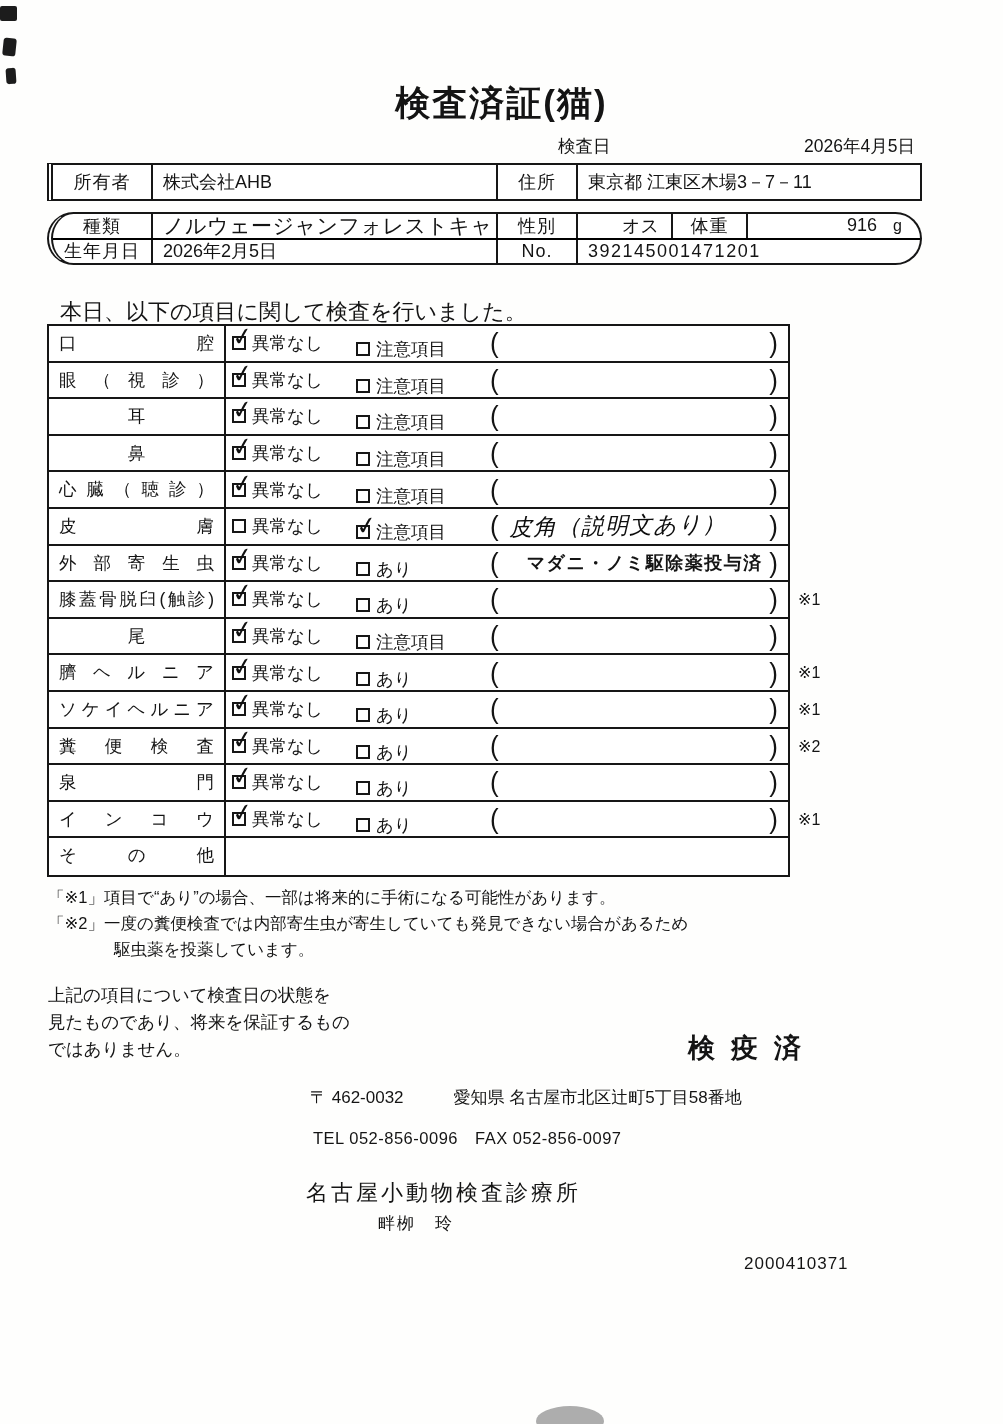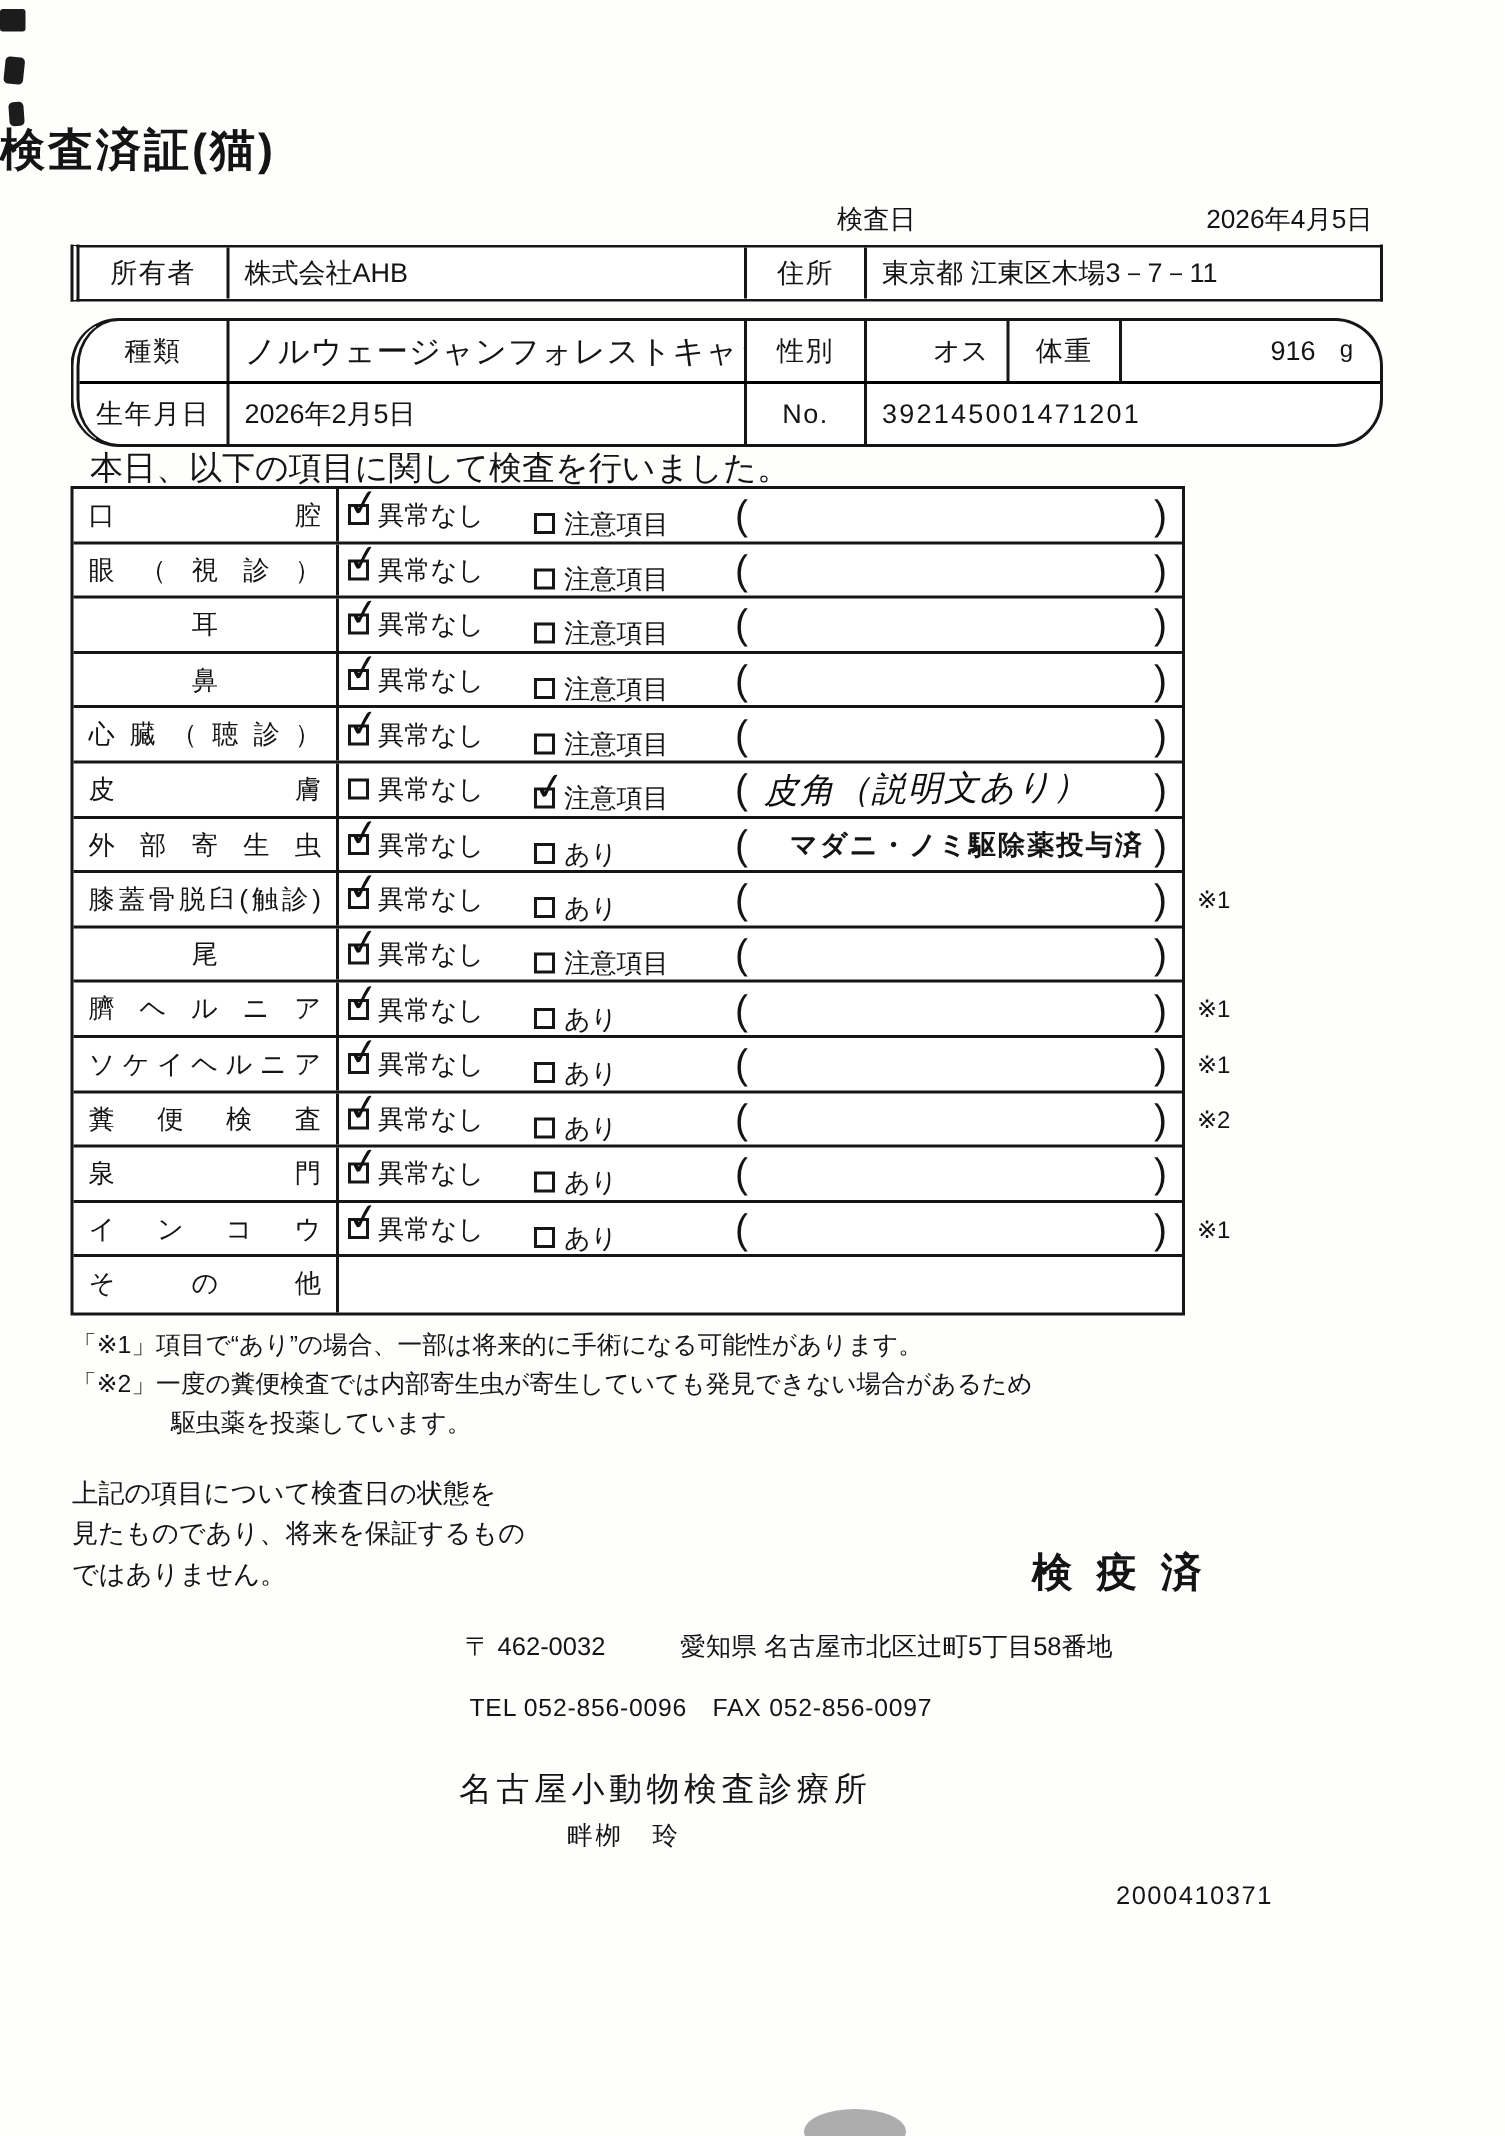--- a/index.html
+++ b/index.html
@@ -13,37 +13,37 @@
 
   
   .artifact { position: absolute; background: #1c1c1c; }
   .a1 { left: 0; top: 6px; width: 17px; height: 15px; border-radius: 2px; }
   .a2 { left: 3px; top: 38px; width: 13px; height: 18px; border-radius: 3px; transform: rotate(6deg); }
   .a3 { left: 6px; top: 68px; width: 10px; height: 16px; border-radius: 3px; transform: rotate(-4deg); }
   .bottom-mark { left: 536px; top: 1406px; width: 68px; height: 30px; background: #adadad; border-radius: 50%; }
 
   .title {
     position: absolute; top: 80px; left: 0; width: 100%;
-    margin: 0; text-align: left;
-    font-size: 30px; font-weight: 600; letter-spacing: 2px;
+    margin: 0; text-align: center;
+    font-size: 35px; font-weight: 600; letter-spacing: 2px;
   }
 
   .date-row {
     position: absolute; top: 134px; left: 558px; width: 357px;
     display: flex; justify-content: space-between; font-size: 17.5px;
   }
 
   
   .tbl {
     position: absolute; left: 47px; width: 875px;
     border: 2px solid #161616; border-left: 6px double #161616;
     background: #fff; display: flex;
   }
   .owner-tbl { top: 163px; height: 38px; }
-  .pet-tbl { top: 212px; height: 86px; flex-direction: column; border-radius: 32px; }
+  .pet-tbl { top: 212px; height: 53px; flex-direction: column; border-radius: 32px; }
   .pet-row { display: flex; flex: 1; min-height: 0; }
   .pet-row + .pet-row { border-top: 2px solid #000000; }
   .cell {
     border-left: 2px solid #161616; display: flex; align-items: center;
     padding: 0 10px; font-size: 18px; overflow: hidden; white-space: nowrap;
   }
   .cell:first-child { border-left: none; }
   .cell.lbl { justify-content: center; padding: 0 4px; letter-spacing: 1px; }
   .w98 { width: 98px; flex: 0 0 98px; }
   .w345 { width: 345px; flex: 0 0 345px; }

